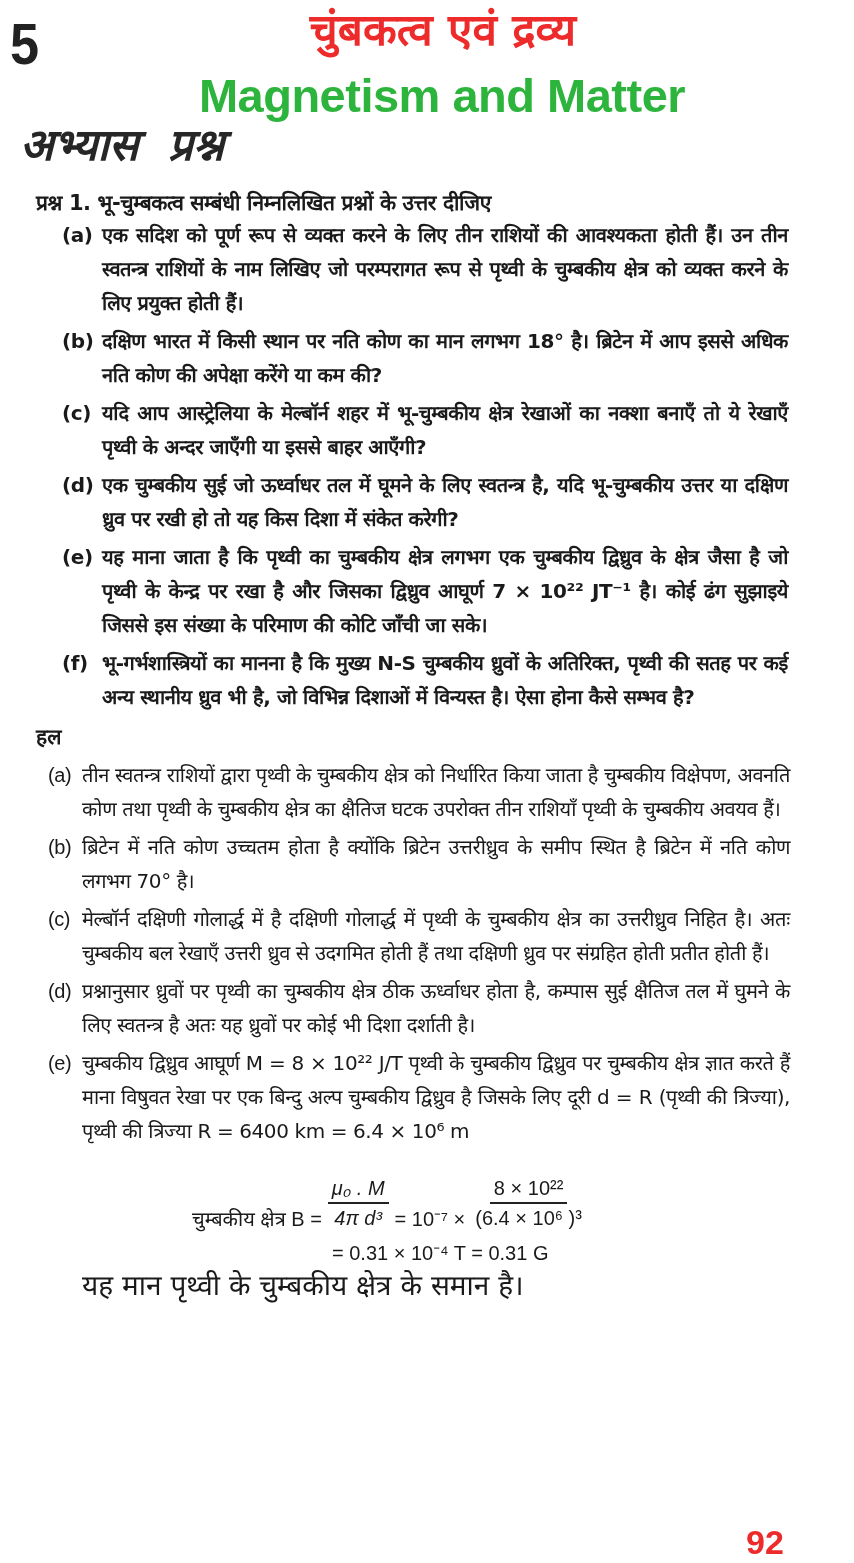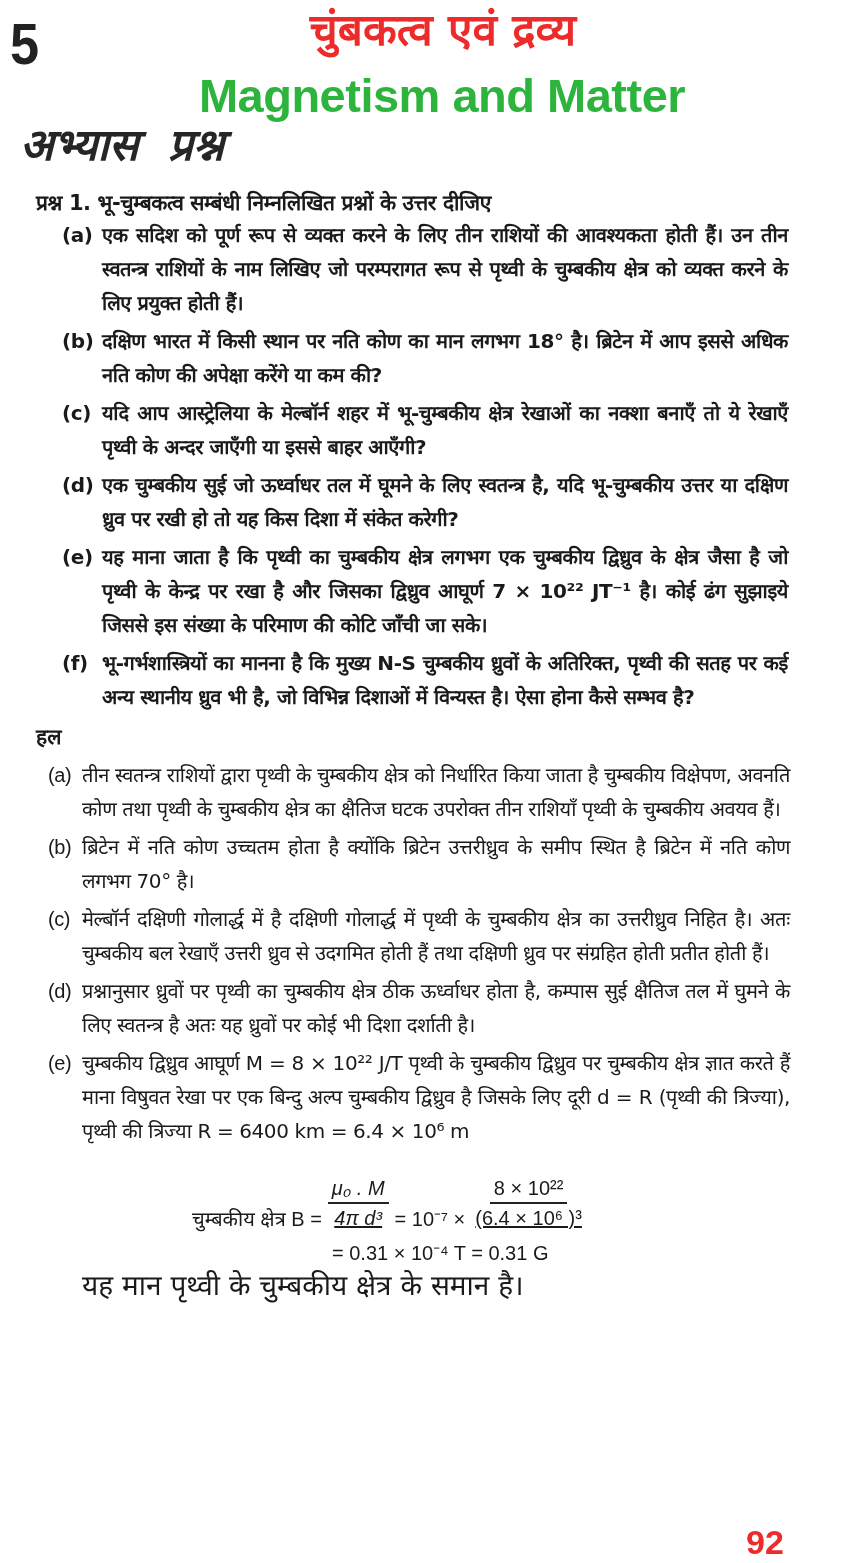--- a/index.html
+++ b/index.html
@@ -54,21 +54,21 @@
   .a-item .lbl { width: 34px; font-weight: normal; font-family: "Liberation Sans", sans-serif; }
   .a-item .txt { font-weight: normal; }
   .math { font-family: "Liberation Sans", sans-serif; font-style: italic; }
   .formula {
     position: relative; margin-left: 160px; height: 74px; margin-top: 10px;
     font-family: "Liberation Sans", sans-serif; font-size: 20px;
     display: flex; align-items: flex-end;
   }
   .frac { display: inline-flex; flex-direction: column; align-items: center; margin: 0 6px; }
   .frac .num { border-bottom: 2px solid #222; padding: 0 4px; line-height: 28px; }
-  .frac .den { line-height: 28px; padding: 0 4px; text-decoration: underline; }
+  .frac .den { line-height: 28px; padding: 0 4px; }
   .result-line {
     margin-left: 300px; font-family: "Liberation Sans", sans-serif; font-size: 20px;
     line-height: 34px; margin-top: 4px;
   }
   .concl { margin-left: 50px; font-size: 28px; line-height: 32px; }
   .page-num {
     position: absolute; left: 746px; top: 1524px;
     font-family: "Liberation Sans", sans-serif; font-weight: 900; font-size: 34px;
     line-height: 36px; color: #ee2b2b;
   }

